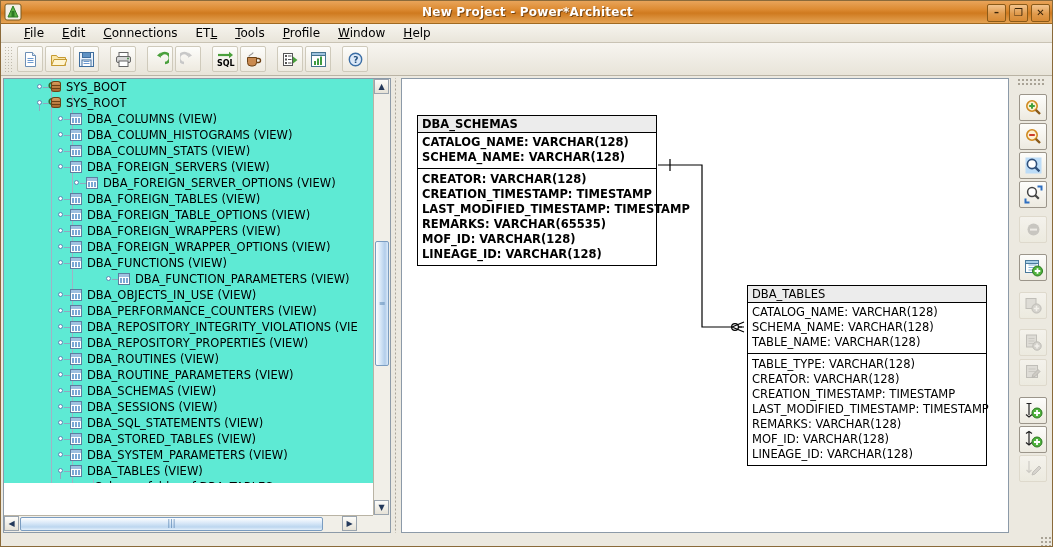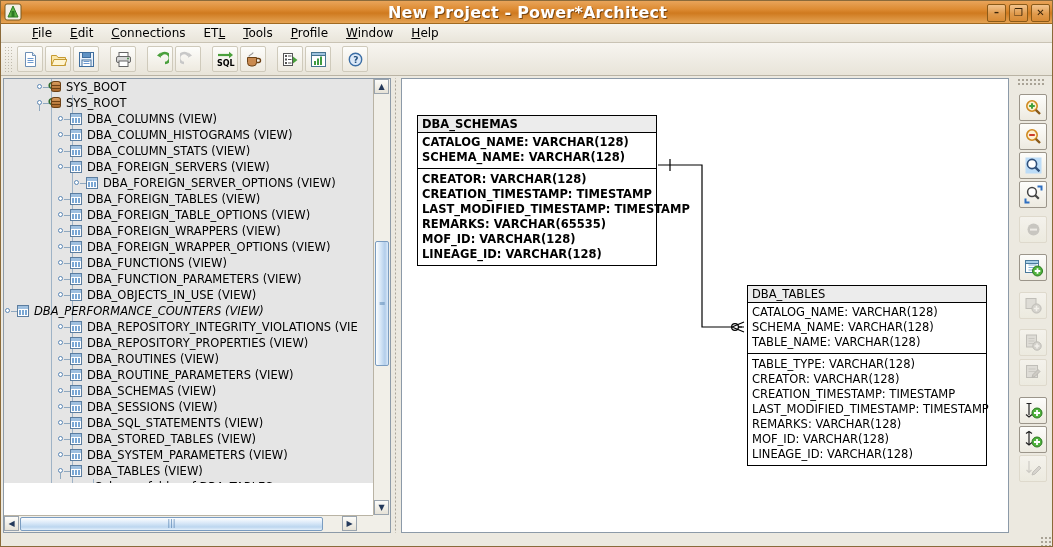--- a/index.html
+++ b/index.html
@@ -16,39 +16,39 @@
   
   .titlebar{
     position:absolute;left:0;top:0;width:1053px;height:23px;
     background:linear-gradient(to bottom,#e8a45a 0%,#dd8b32 38%,#cf7a1f 55%,#e5a354 100%);
     border-bottom:1px solid #a06a22;
     display:flex;align-items:center;box-sizing:border-box;
   }
   .title-icon{width:18px;height:18px;margin-left:3px;flex:0 0 auto;position:relative;}
   .title-text{
     position:absolute;left:0;right:0;text-align:center;
-    font-weight:bold;font-size:16px;color:#ffffff;
+    font-weight:bold;font-size:12px;color:#ffffff;
     text-shadow:1px 1px 0 rgba(90,50,10,.75);
     letter-spacing:.2px;pointer-events:none;
   }
   .win-btns{position:absolute;right:4px;top:3px;display:flex;gap:3px;}
   .win-btn{
     width:17px;height:16px;
     background:linear-gradient(to bottom,#f2c48e,#e09a4c 55%,#d98b34);
     border:1px solid #8a5a18;border-radius:2px;
     display:flex;align-items:center;justify-content:center;
     font-size:10px;color:#3a2408;font-weight:bold;line-height:1;
   }
 
   
   .menubar{
     position:absolute;left:0;top:23px;width:1053px;height:19px;
     background:linear-gradient(to bottom,#f6f4ee,#e9e5da);
     border-bottom:1px solid #c9c3b4;
-    display:flex;align-items:center;padding-left:22px;box-sizing:border-box;
+    display:flex;align-items:center;padding-left:14px;box-sizing:border-box;
   }
   .menu-item{
     padding:1px 9px;font-size:12px;color:#000;cursor:default;white-space:nowrap;
   }
   .menu-item u{text-decoration:underline;}
 
   
   .toolbar{
     position:absolute;left:0;top:42px;width:1053px;height:33px;
     background:linear-gradient(to bottom,#f7f5f0,#e8e4d9);
@@ -67,21 +67,21 @@
 
   
   .content{position:absolute;left:0;top:75px;width:1053px;height:472px;background:#ece9e0;}
 
   
   .tree-panel{
     position:absolute;left:2px;top:2px;width:388px;height:455px;
     background:#ffffff;border:1px solid #8c9aa8;box-sizing:border-box;overflow:hidden;
   }
   .tree-view{
-    position:absolute;left:0;top:0;width:370px;height:404px;overflow:hidden;background:#e5e5e5;
+    position:absolute;left:0;top:0;width:370px;height:404px;overflow:hidden;background:#5eead4;
   }
   .trow{
     height:16px;display:flex;align-items:center;white-space:nowrap;
     font-size:11.5px;color:#000;position:relative;
   }
   .tlabel{margin-left:3px;}
   .ticon{width:14px;height:14px;flex:0 0 auto;position:relative;}
 
   
   .handle{width:13px;height:16px;flex:0 0 auto;position:relative;}
@@ -466,41 +466,41 @@
           <div class="trow" style="padding-left: 53px;">
             <div class="handle">
               <div class="dot"></div>
               <div class="hl"></div>
             </div>
             <div class="ticon">
               <div class="ic-table" style="margin-top:1px"></div>
             </div>
             <span class="tlabel">DBA_FUNCTIONS (VIEW)</span>
           </div>
-          <div class="trow" style="padding-left: 53px;">
+          <div class="trow" style="padding-left: 53px; margin-left: 48px;">
             <div class="handle">
               <div class="dot"></div>
               <div class="hl"></div>
             </div>
             <div class="ticon">
               <div class="ic-table" style="margin-top:1px"></div>
             </div>
             <span class="tlabel">DBA_FUNCTION_PARAMETERS (VIEW)</span>
           </div>
           <div class="trow" style="padding-left: 53px;">
             <div class="handle">
               <div class="dot"></div>
               <div class="hl"></div>
             </div>
             <div class="ticon">
               <div class="ic-table" style="margin-top:1px"></div>
             </div>
             <span class="tlabel">DBA_OBJECTS_IN_USE (VIEW)</span>
           </div>
-          <div class="trow" style=" font-style: italic;">
+          <div class="trow" style="padding-left: 53px;">
             <div class="handle">
               <div class="dot"></div>
               <div class="hl"></div>
             </div>
             <div class="ticon">
               <div class="ic-table" style="margin-top:1px"></div>
             </div>
             <span class="tlabel">DBA_PERFORMANCE_COUNTERS (VIEW)</span>
           </div>
           <div class="trow" style="padding-left: 53px;">

